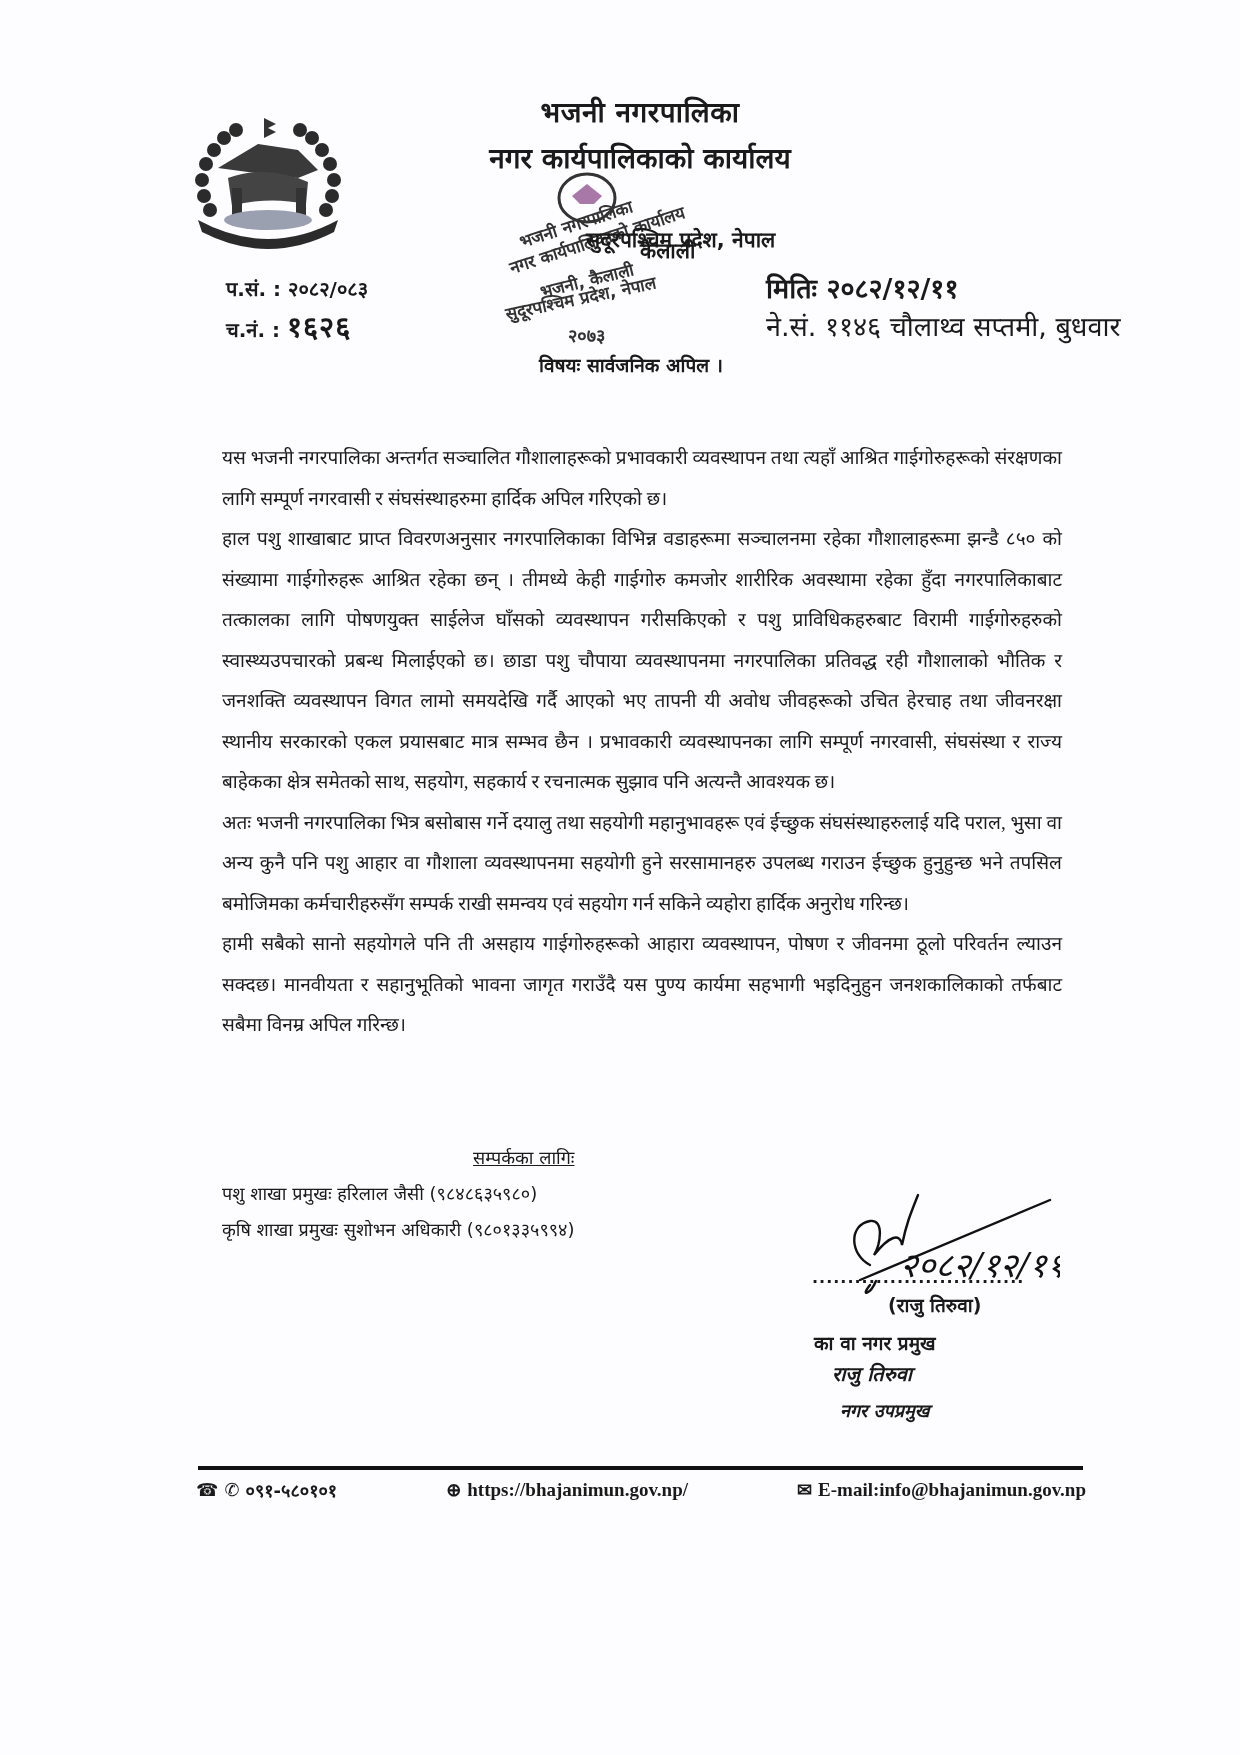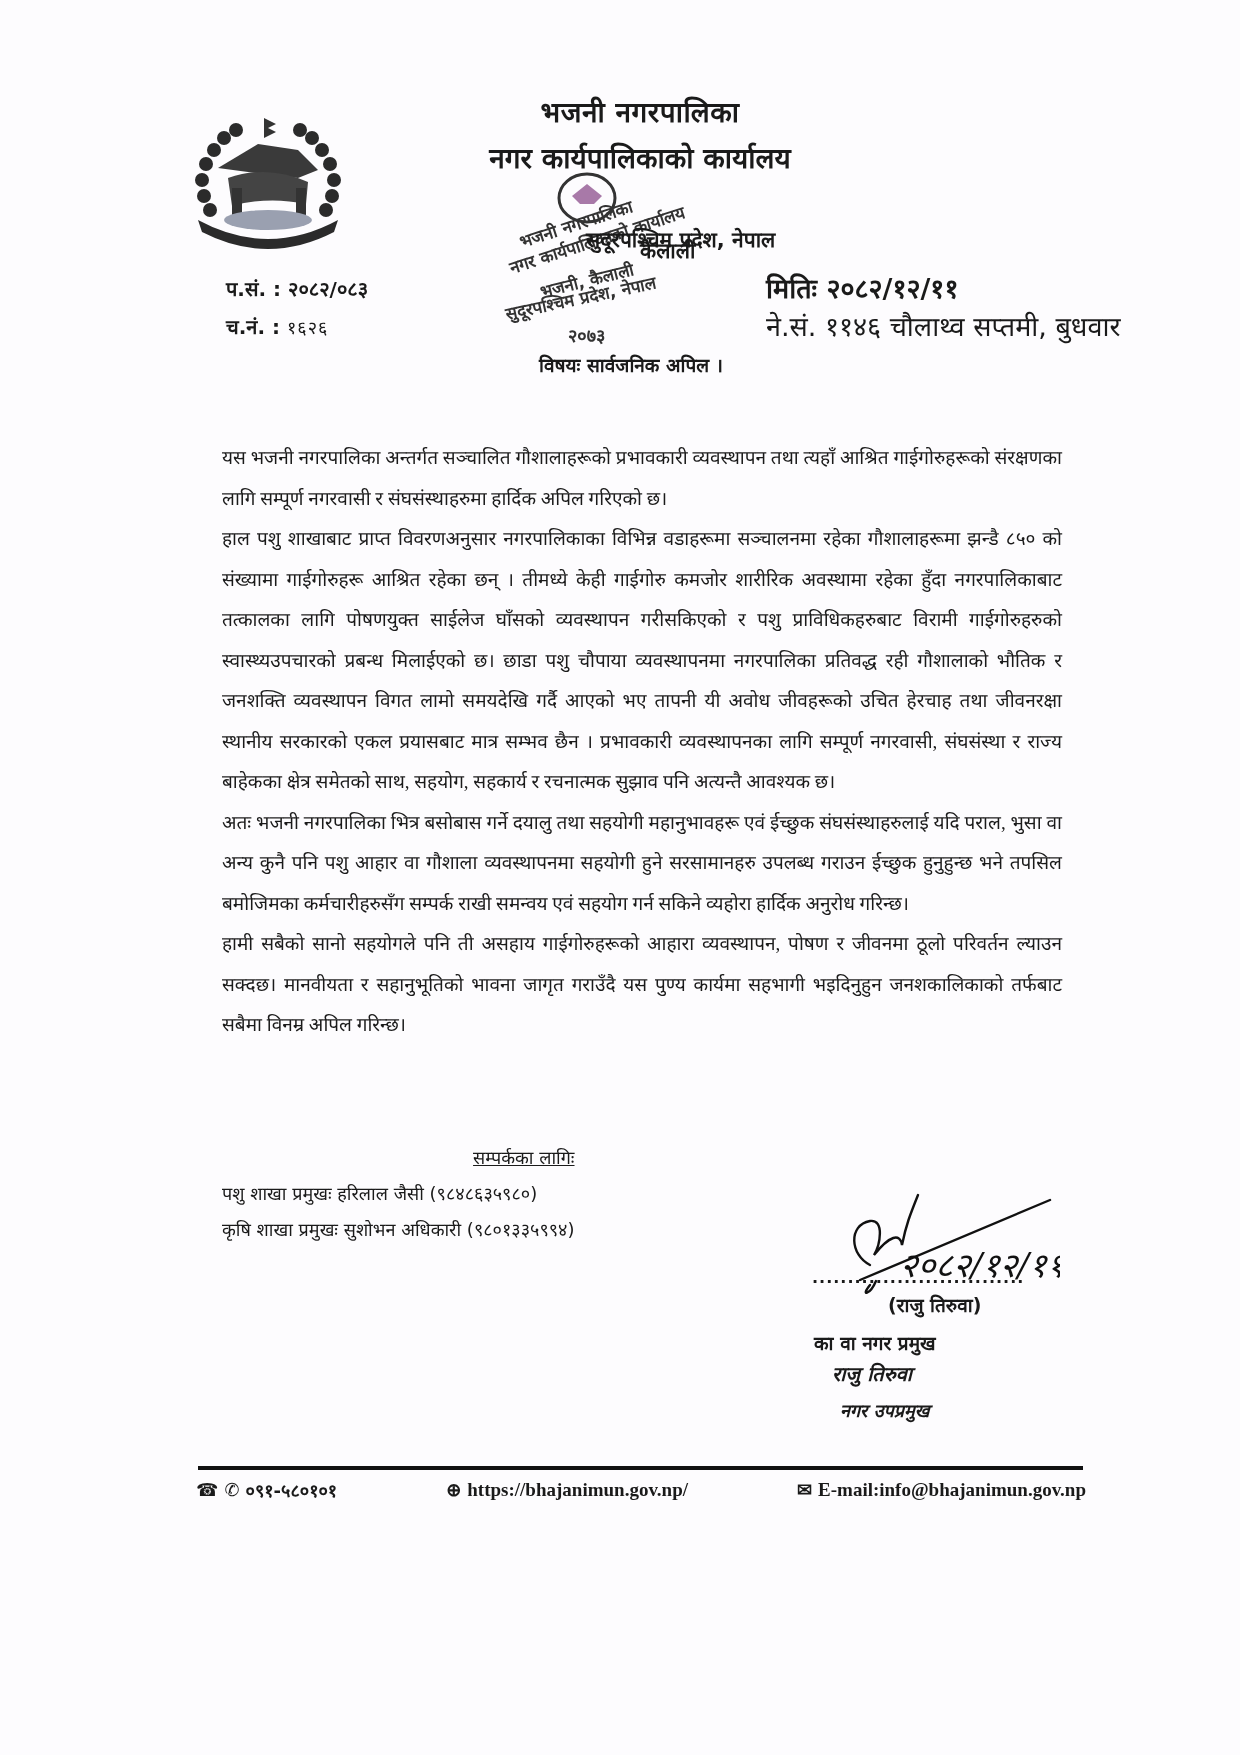--- a/index.html
+++ b/index.html
@@ -20,21 +20,21 @@
   }
   .title2 {
     left: 0; width: 1240px; top: 138px; text-align: center;
     font-size: 28px; font-weight: bold;
     padding-left: 40px; box-sizing: border-box;
   }
   .addr1 { left: 640px; top: 188px; font-size: 21px; font-weight: bold; margin-top: 48px; }
   .addr2 { left: 586px; top: 225px; font-size: 21px; font-weight: bold; }
   .stamp { left: 492px; top: 148px; width: 240px; height: 200px; opacity: 0.92; }
   .ref { left: 226px; top: 270px; font-size: 20px; font-weight: bold; line-height: 38px; }
-  .ref .hand { font-family: "DejaVu Serif", serif; font-weight: normal; font-size: 18px; letter-spacing: 1px; }
+  .ref .hand { font-family: "DejaVu Serif", serif; font-weight: bold; font-size: 29px; letter-spacing: 1px; }
   .date { left: 766px; top: 270px; font-size: 27px; line-height: 38px; }
   .date .d1 { font-weight: bold; }
   .subject { left: 0; width: 1240px; text-align: center; top: 352px; font-size: 19px; font-weight: bold; padding-left: 22px; box-sizing: border-box; }
   .body-text {
     left: 222px; top: 438px; width: 840px;
     font-family: Liberation Serif, serif;
     font-size: 19px; line-height: 40.5px;
     text-align: justify;
     font-stretch: condensed;
   }

